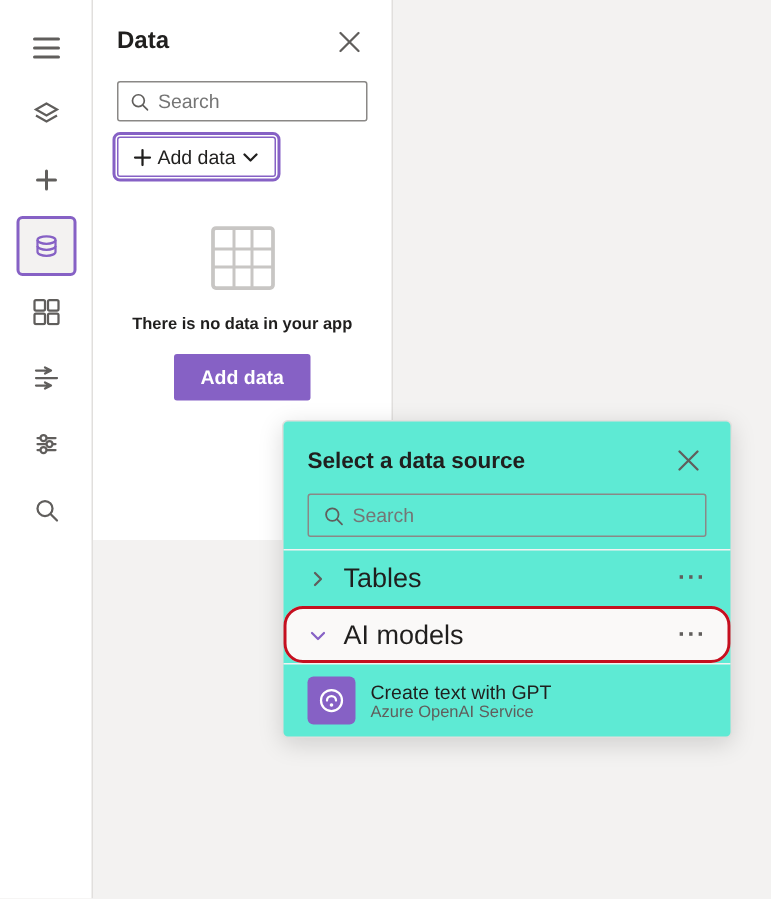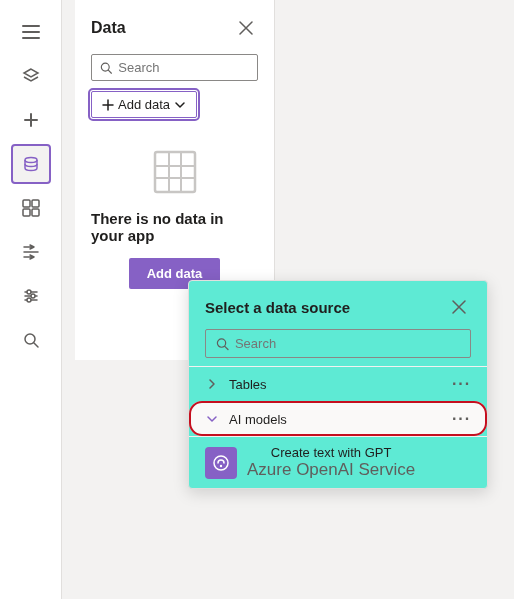--- a/index.html
+++ b/index.html
@@ -46,21 +46,21 @@
     }
 
     .sidebar-icon svg {
       width: 18px;
       height: 18px;
     }
 
     
     .data-panel {
       position: absolute;
-      left: 75px;
+      left: 62px;
       top: 0;
       width: 200px;
       height: 360px;
       background: #fff;
       border-right: 1px solid #e1dfdd;
       padding: 16px;
     }
 
     .panel-header {
       display: flex;
@@ -131,24 +131,24 @@
       gap: 14px;
     }
 
     .grid-icon {
       width: 48px;
       height: 48px;
       color: #c8c6c4;
     }
 
     .empty-text {
-      font-size: 15px;
+      font-size: 11px;
       font-weight: 600;
       color: #201f1e;
-      text-align: left;
+      text-align: right;
     }
 
     .add-data-purple-btn {
       background: #8661c5;
       color: #fff;
       border: none;
       border-radius: 2px;
       padding: 8px 18px;
       font-size: 13px;
       font-weight: 600;
@@ -209,21 +209,21 @@
       border-top: 1px solid #f3f2f1;
     }
 
     .source-item-left {
       display: flex;
       align-items: center;
       gap: 10px;
     }
 
     .source-item-label {
-      font-size: 13px;
+      font-size: 18px;
       color: #201f1e;
       font-weight: 500;
     }
 
     .chevron-icon {
       color: #605e5c;
     }
 
     .more-icon {
       color: #605e5c;
@@ -245,42 +245,41 @@
     }
 
     
     .sub-item {
       display: flex;
       align-items: center;
       padding: 8px 16px;
       gap: 10px;
       border-top: 1px solid #f3f2f1;
       cursor: pointer;
-      text-align: center;
     }
 
     .sub-item-icon {
       width: 32px;
       height: 32px;
       background: #8661c5;
       border-radius: 4px;
       display: flex;
       align-items: center;
       justify-content: center;
       flex-shrink: 0;
     }
 
     .sub-item-text .title {
       font-size: 13px;
       color: #201f1e;
       font-weight: 500;
     }
 
     .sub-item-text .subtitle {
-      font-size: 17px;
+      font-size: 11px;
       color: #605e5c;
     }
 
     
     .bg-area {
       position: absolute;
       left: 262px;
       top: 0;
       width: 252px;
       height: 280px;

